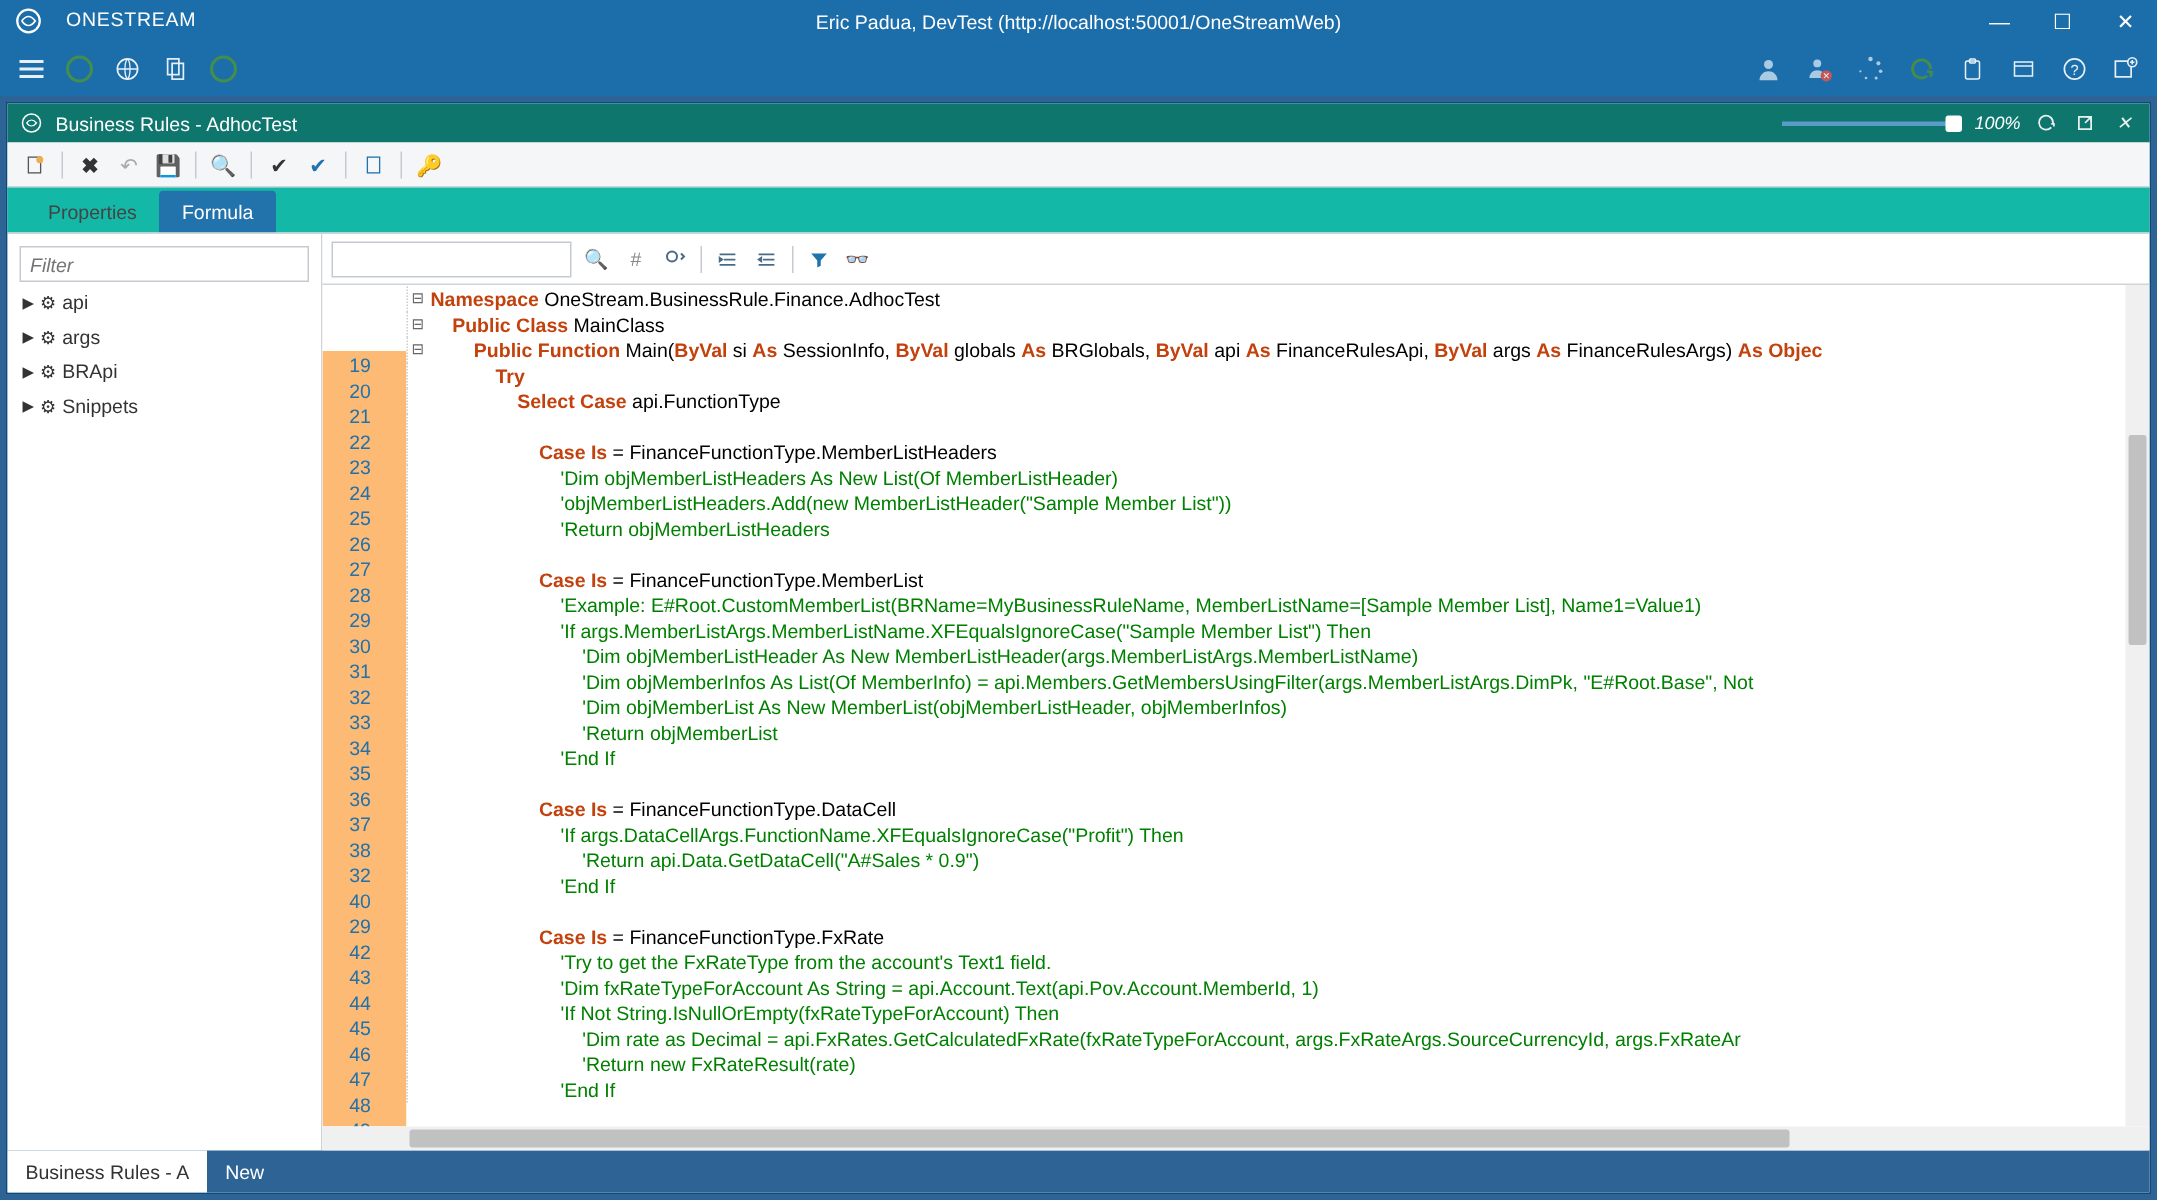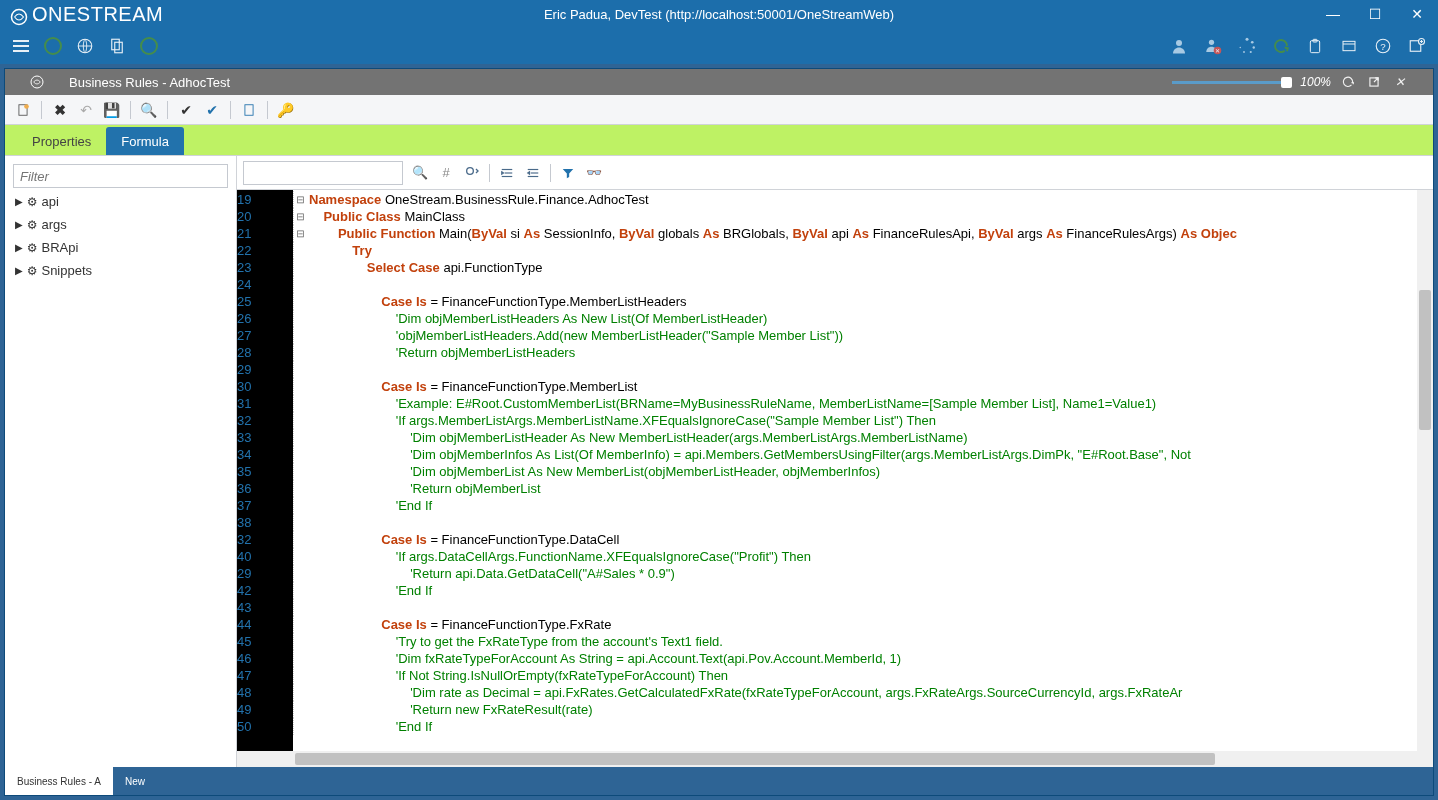--- a/index.html
+++ b/index.html
@@ -1,67 +1,67 @@
 <!DOCTYPE html>
 <html><head>
 <meta charset="utf-8">
 <style>
 * { margin: 0; padding: 0; box-sizing: border-box; font-family: "Segoe UI", Arial, sans-serif; }
 body { width: 1438px; height: 800px; background: #2e6495; overflow: hidden; }
 .app-title-bar { height: 28px; background: #1c6eab; display: flex; align-items: center; color: white; font-size: 13px; position: relative; }
-.app-logo { padding: 0 10px; display: flex; align-items: flex-end; gap: 4px; font-weight: 300; font-size: 20px; letter-spacing: 0.5px; }
+.app-logo { padding: 0 10px; display: flex; align-items: flex-start; gap: 16px; font-weight: 300; font-size: 13px; letter-spacing: 0.5px; }
 .app-logo svg { width: 18px; height: 18px; }
 .app-title-center { position: absolute; left: 50%; transform: translateX(-50%); }
 .win-controls { position: absolute; right: 0; display: flex; }
 .win-controls span { width: 42px; height: 28px; display: flex; align-items: center; justify-content: center; font-size: 14px; cursor: pointer; }
 .app-toolbar { height: 36px; background: #1c6eab; display: flex; align-items: center; padding: 0 12px; gap: 14px; color: white; }
 .app-toolbar .left { display: flex; align-items: center; gap: 14px; }
 .app-toolbar .right { margin-left: auto; display: flex; align-items: center; gap: 16px; }
 .tb-icon { width: 18px; height: 18px; display: flex; align-items: center; justify-content: center; cursor: pointer; opacity: 0.9; }
 .hamburger { display: flex; flex-direction: column; gap: 3px; }
 .hamburger span { display: block; width: 16px; height: 2px; background: white; }
 .circ { width: 18px; height: 18px; border: 2px solid #4a9040; border-radius: 50%; }
 .main-window { position: absolute; top: 68px; left: 4px; right: 4px; bottom: 4px; background: white; border: 1px solid #0d4a7a; display: flex; flex-direction: column; }
-.sub-title-bar { height: 26px; background: #737373; color: white; display: flex; align-items: center; padding: 0 24px; font-size: 13px; gap: 24px; }
+.sub-title-bar { height: 26px; background: #0f766e; color: white; display: flex; align-items: center; padding: 0 8px; font-size: 13px; gap: 8px; }
 .sub-title-bar .swirl { width: 16px; height: 16px; }
 .sub-title-bar .rtools { margin-left: auto; display: flex; align-items: center; gap: 8px; font-size: 12px; font-style: italic; }
 .slider-track { width: 120px; height: 3px; background: #5a9bc9; position: relative; }
 .slider-thumb { position: absolute; right: 0; top: -4px; width: 11px; height: 11px; background: white; border-radius: 2px; }
 .sub-toolbar { height: 30px; background: #f5f6f8; border-bottom: 1px solid #d0d3d8; display: flex; align-items: center; padding: 0 10px; gap: 10px; }
 .sub-toolbar .ic { width: 16px; height: 16px; display: flex; align-items: center; justify-content: center; color: #555; cursor: pointer; font-size: 14px; }
 .sep { width: 1px; height: 18px; background: #c5c9d0; }
-.tabs-row { height: 30px; background: #bef264; display: flex; align-items: flex-end; padding: 0 12px; gap: 0; }
+.tabs-row { height: 30px; background: #14b8a6; display: flex; align-items: flex-end; padding: 0 12px; gap: 0; }
 .tab { padding: 6px 14px; font-size: 13px; color: #444; cursor: pointer; border: 1px solid transparent; border-bottom: none; }
 .tab.active { background: #2272ac; color: white; border-radius: 3px 3px 0 0; }
 .content { flex: 1; display: flex; overflow: hidden; border-top: 1px solid #d0d3d8; }
-.tree-panel { width: 232px; border-right: 1px solid #d0d3d8; background: white; padding: 8px; display: flex; flex-direction: column; gap: 2px; }
+.tree-panel { width: 210px; border-right: 1px solid #d0d3d8; background: white; padding: 8px; display: flex; flex-direction: column; gap: 2px; }
 .tree-filter { width: 100%; height: 24px; border: 1px solid #c5c9d0; padding: 0 6px; font-style: italic; color: #888; font-size: 13px; }
 .tree-item { display: flex; align-items: center; gap: 4px; padding: 4px 2px; font-size: 13px; color: #333; cursor: pointer; }
 .tree-item .caret { font-size: 10px; color: #333; }
 .tree-item .gear { font-size: 12px; }
 .editor-panel { flex: 1; display: flex; flex-direction: column; background: white; }
 .editor-toolbar { height: 34px; border-bottom: 1px solid #d0d3d8; display: flex; align-items: center; padding: 4px 6px; gap: 8px; }
 .search-box { width: 160px; height: 24px; border: 1px solid #c5c9d0; }
 .et-ic { width: 18px; height: 18px; display: flex; align-items: center; justify-content: center; color: #4a6a8a; font-size: 13px; cursor: pointer; }
 .code-area { flex: 1; display: flex; overflow: hidden; position: relative; }
-.gutter { width: 56px; background: #000000; text-align: left; padding-right: 6px; font-family: Consolas, monospace; font-size: 13px; color: #2272ac; user-select: none; padding-top: 1px; }
+.gutter { width: 56px; background: #fdba74; text-align: center; padding-right: 6px; font-family: Consolas, monospace; font-size: 13px; color: #2272ac; user-select: none; padding-top: 1px; margin-top: 44px; }
 .gutter div { height: 17px; line-height: 17px; }
 .fold-col { width: 14px; background: white; font-family: Consolas, monospace; font-size: 10px; color: #666; padding-top: 1px; }
 .fold-col div { height: 17px; line-height: 17px; text-align: center; border-left: 1px dotted #ccc; }
 .code { flex: 1; font-family: Consolas, monospace; font-size: 13px; white-space: pre; overflow: auto; padding-top: 1px; padding-left: 2px; line-height: 17px; }
 .code .line { height: 17px; }
 .kw { color: #c2410c; font-weight: bold; }
 .com { color: #008000; text-align: right; }
 .plain { color: #000; }
 .vscroll { position: absolute; right: 0; top: 0; width: 16px; height: 100%; background: #f0f0f0; }
 .vscroll-thumb { position: absolute; right: 2px; top: 100px; width: 12px; height: 140px; background: #c1c1c1; border-radius: 2px; }
 .hscroll { height: 16px; background: #f0f0f0; position: relative; }
 .hscroll-thumb { position: absolute; left: 58px; top: 2px; height: 12px; width: 920px; background: #c1c1c1; border-radius: 2px; }
 .bottom-tabs { height: 28px; background: #2e6495; display: flex; align-items: stretch; }
-.btab { padding: 0 12px; display: flex; align-items: center; font-size: 10px; color: white; cursor: pointer; }
+.btab { padding: 0 12px; display: flex; align-items: center; font-size: 13px; color: white; cursor: pointer; }
 .btab.active { background: white; color: #333; }
 </style>
 </head>
 <body>
 
 <div class="app-title-bar">
   <div class="app-logo">
     <svg viewBox="0 0 24 24">
         <circle cx="12" cy="12" r="10" fill="none" stroke="white" stroke-width="2"></circle>
         <path d="M6 12 Q12 4 18 12 Q12 20 6 12" fill="none" stroke="white" stroke-width="1.5"></path>

